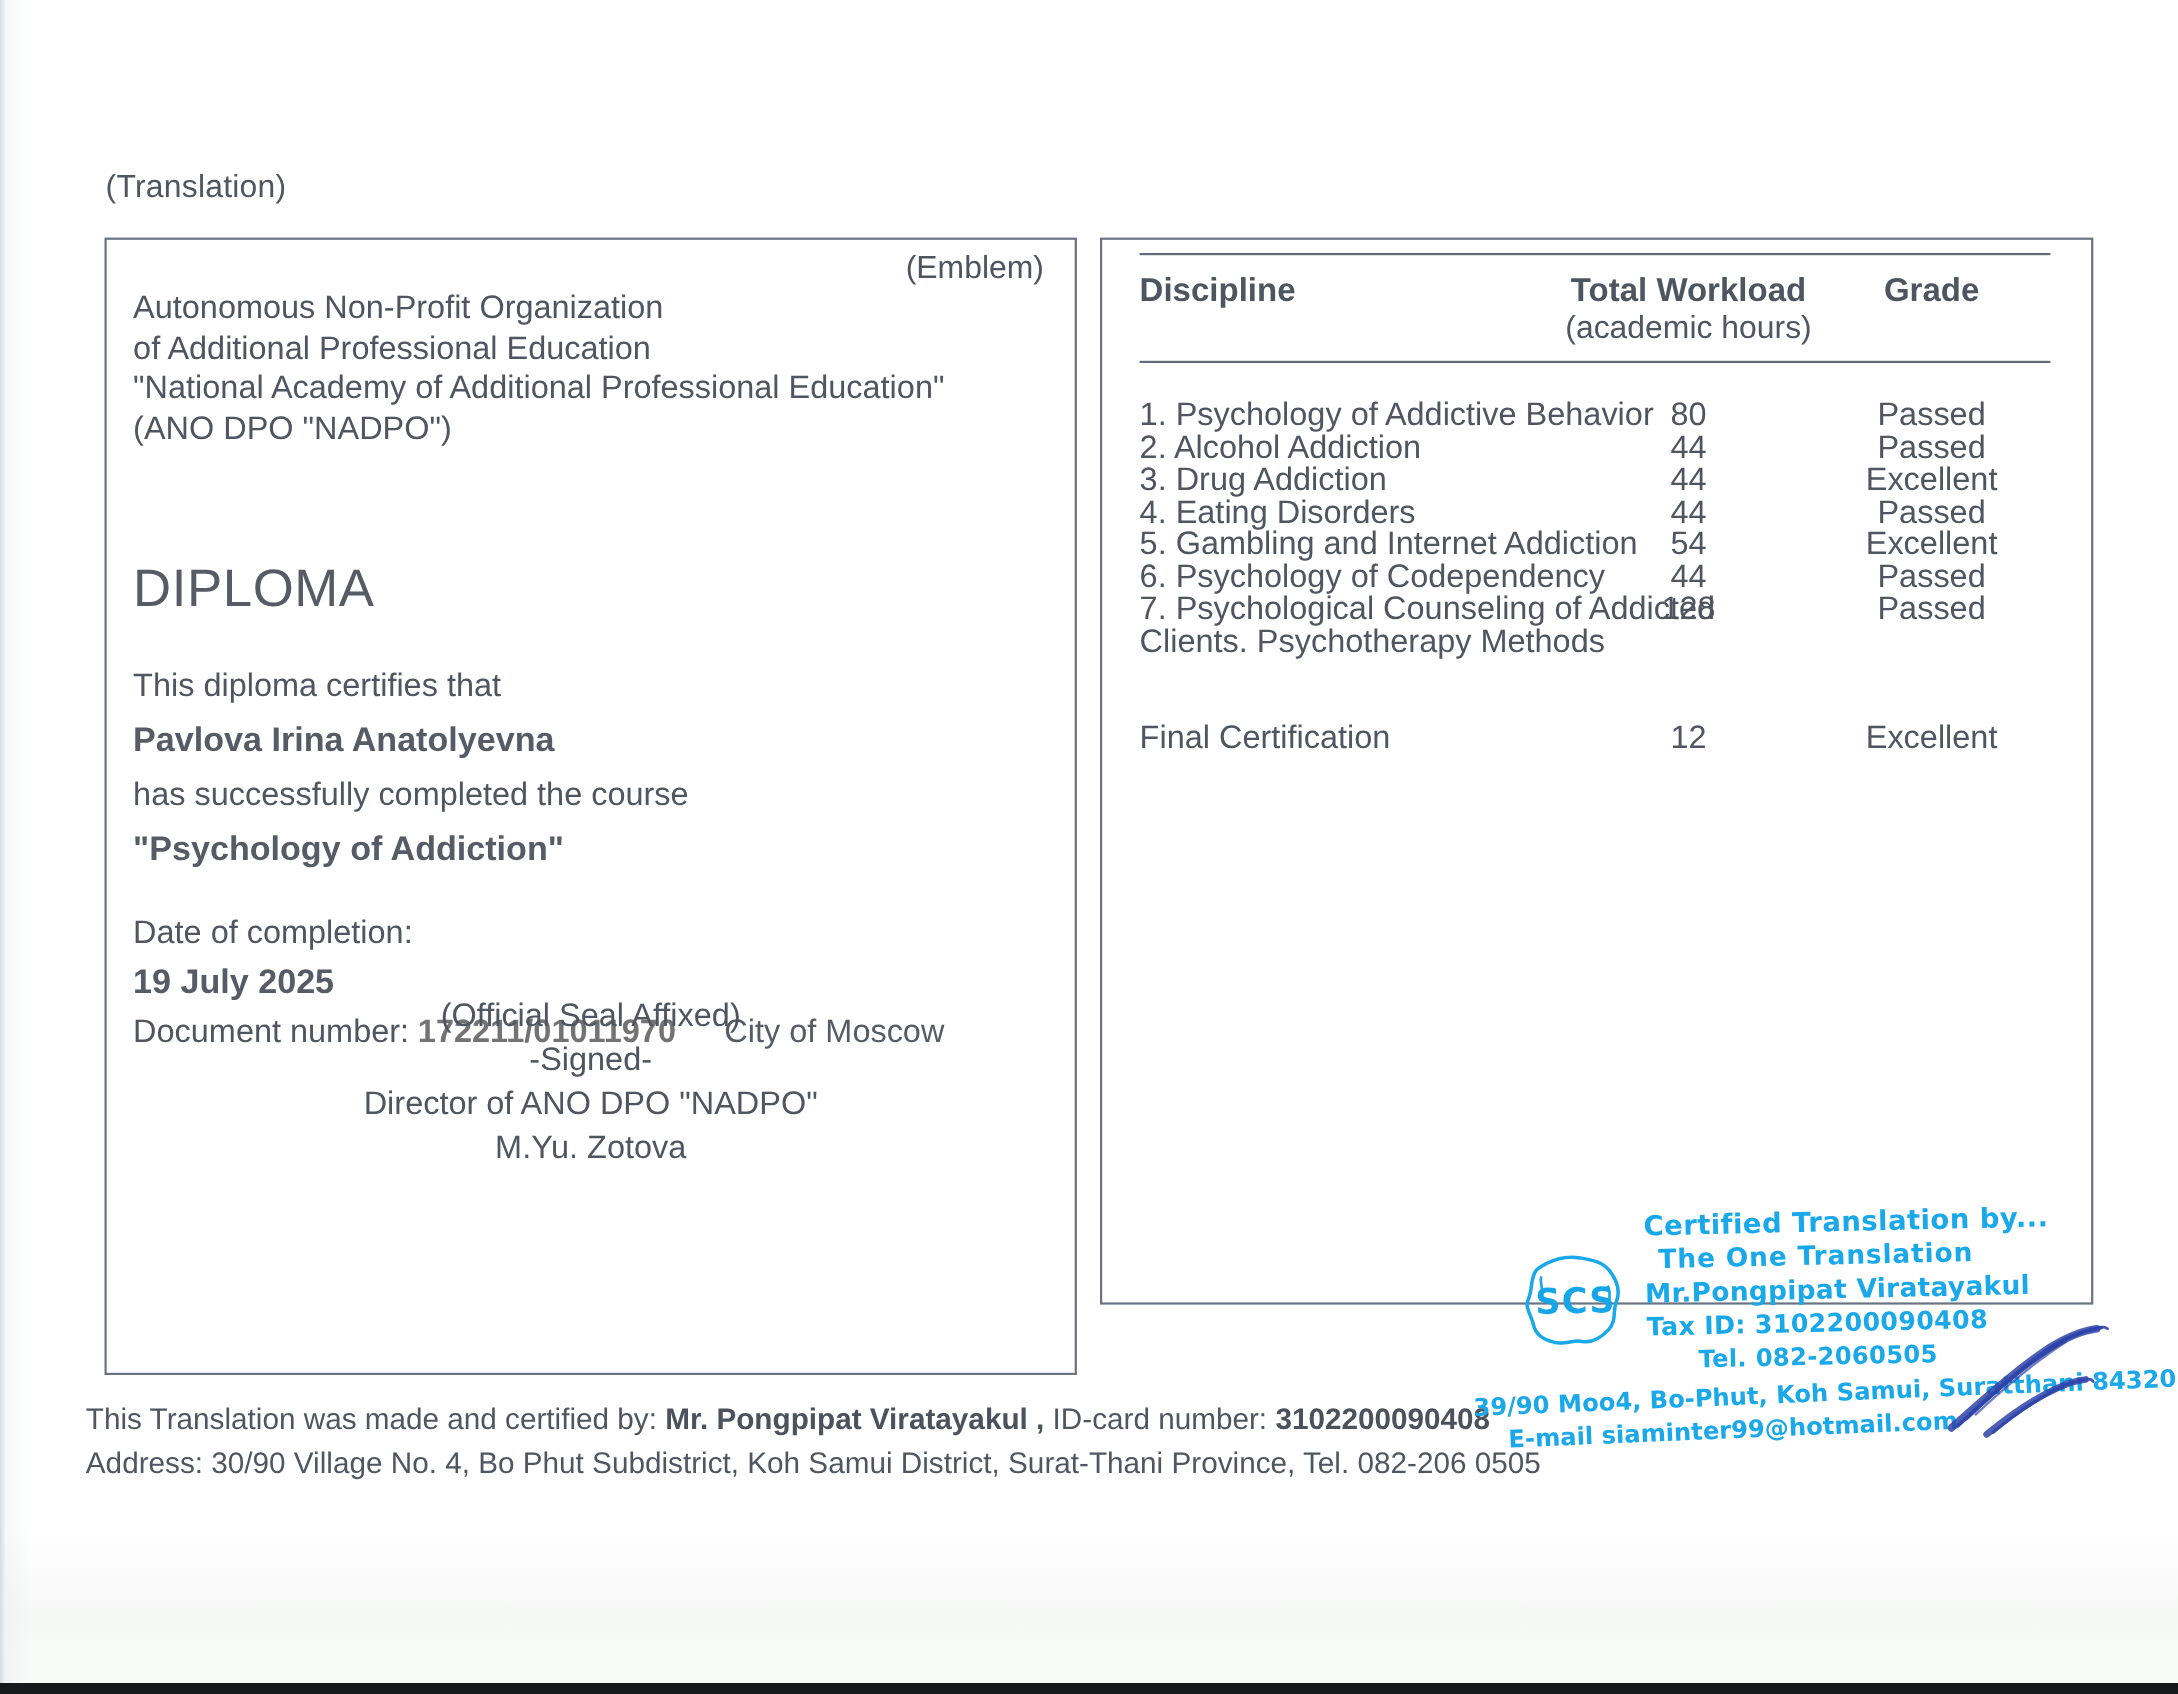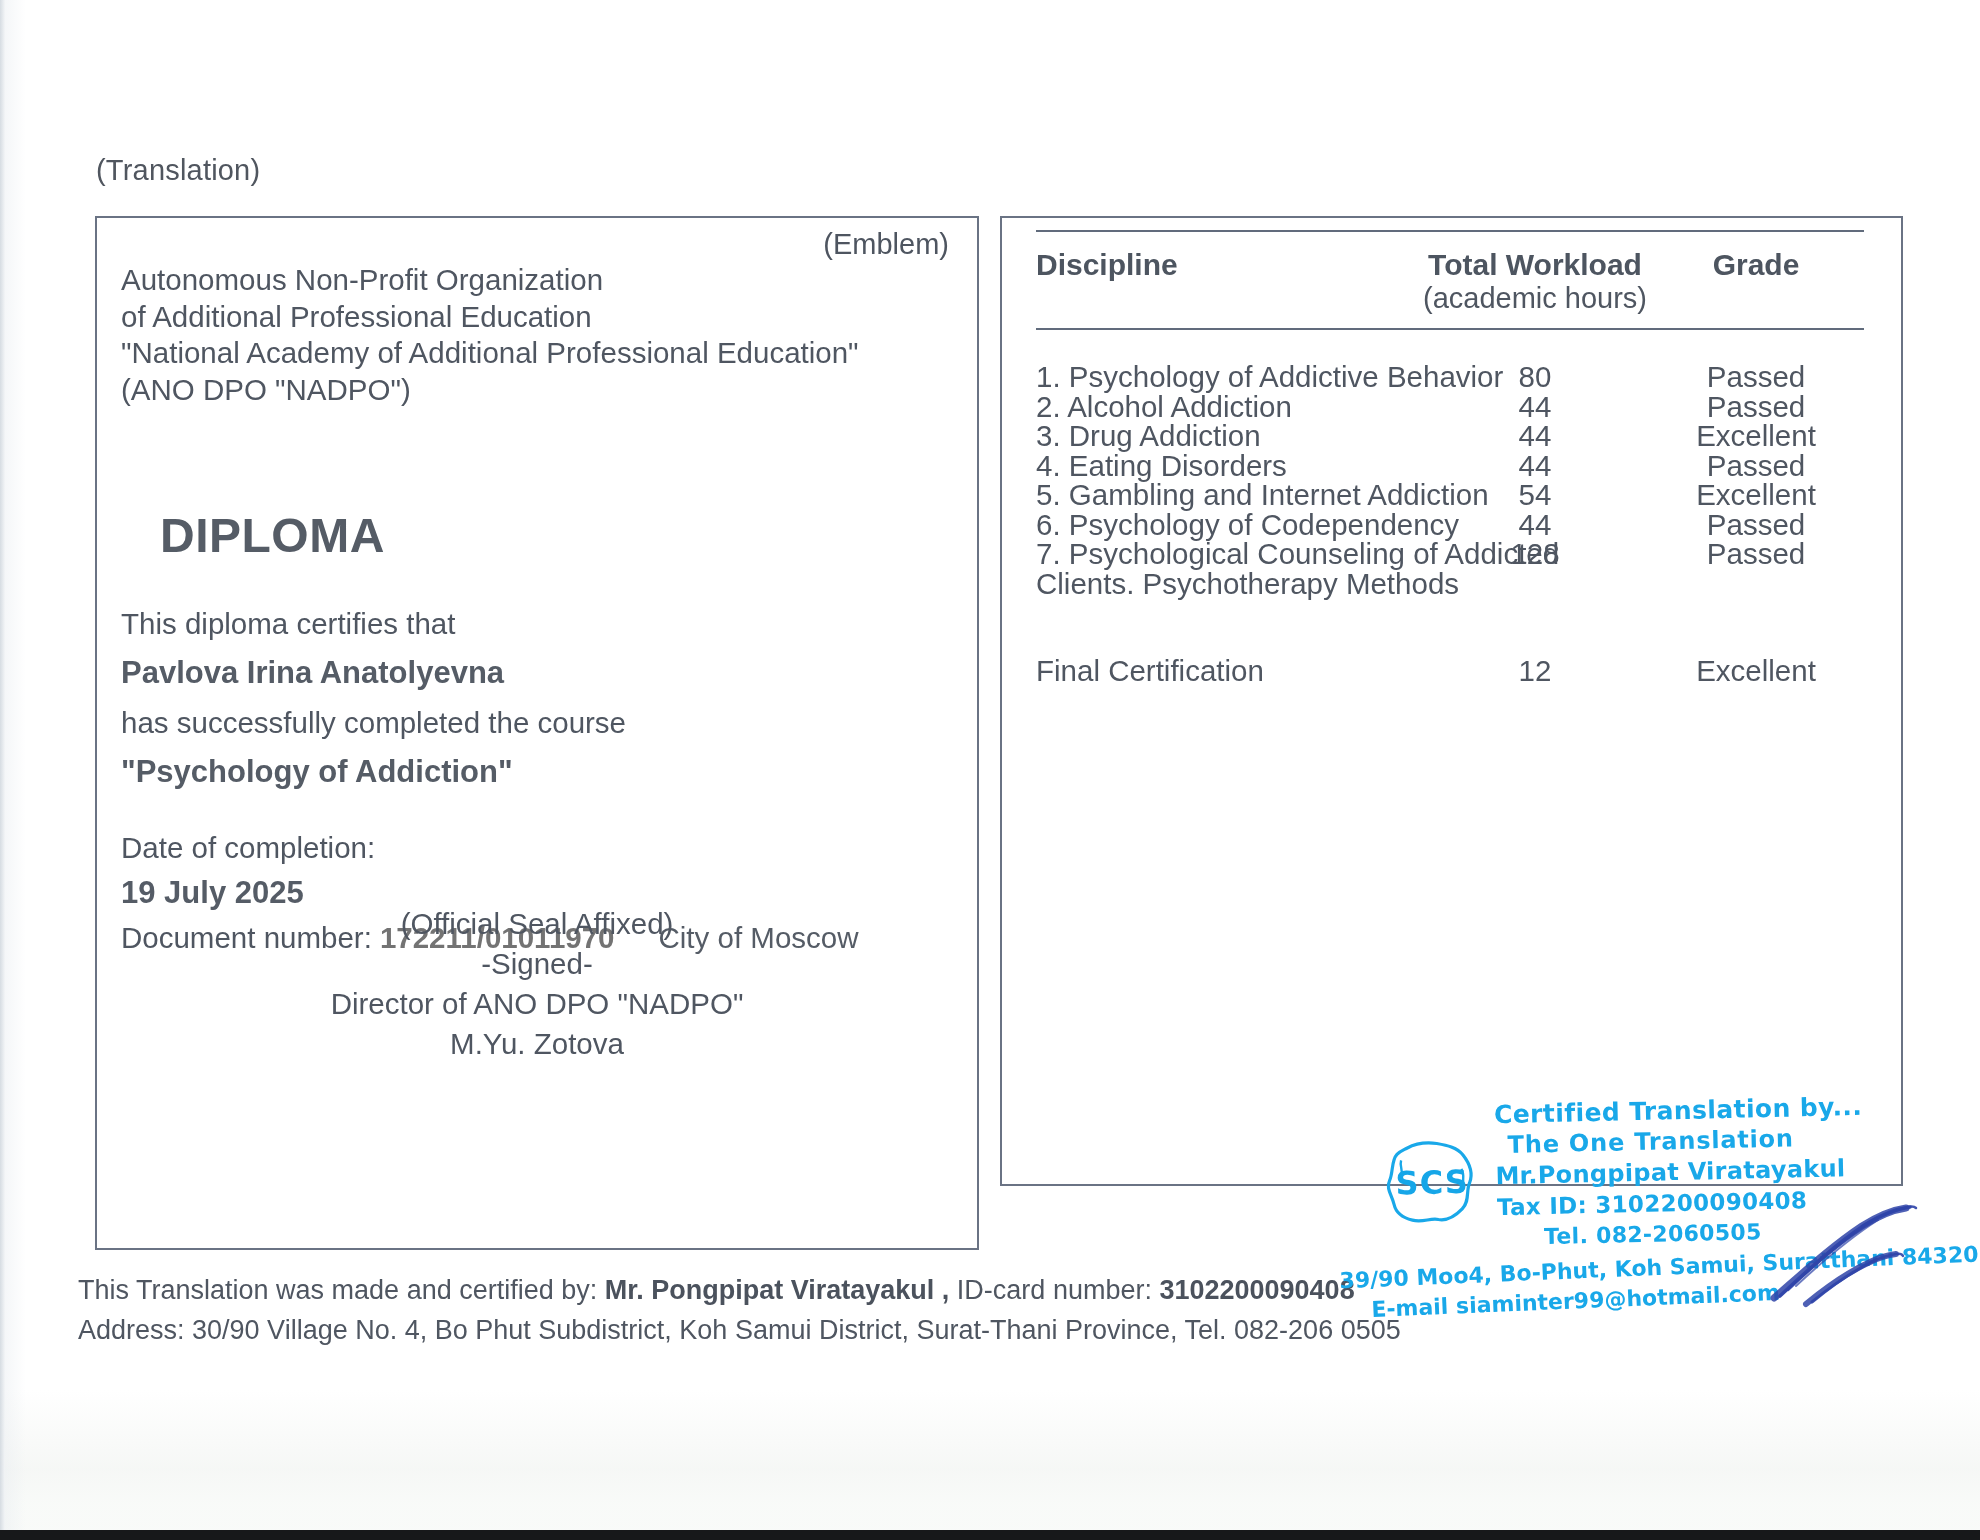--- a/index.html
+++ b/index.html
@@ -87,24 +87,23 @@
     line-height: 36.5px;
     color: #4c535e;
     white-space: nowrap;
   }
 
   .diploma-title {
     position: absolute;
     left: 24px;
     top: 290px;
     font-size: 48px;
-    font-weight: bold;
+    font-weight: normal;
     letter-spacing: .5px;
     color: #555c66;
-    margin-left: 39px;
   }
 
   .body-block {
     position: absolute;
     left: 24px;
     top: 382px;
     width: 820px;
   }
   .line-reg {
     font-size: 29.5px;

